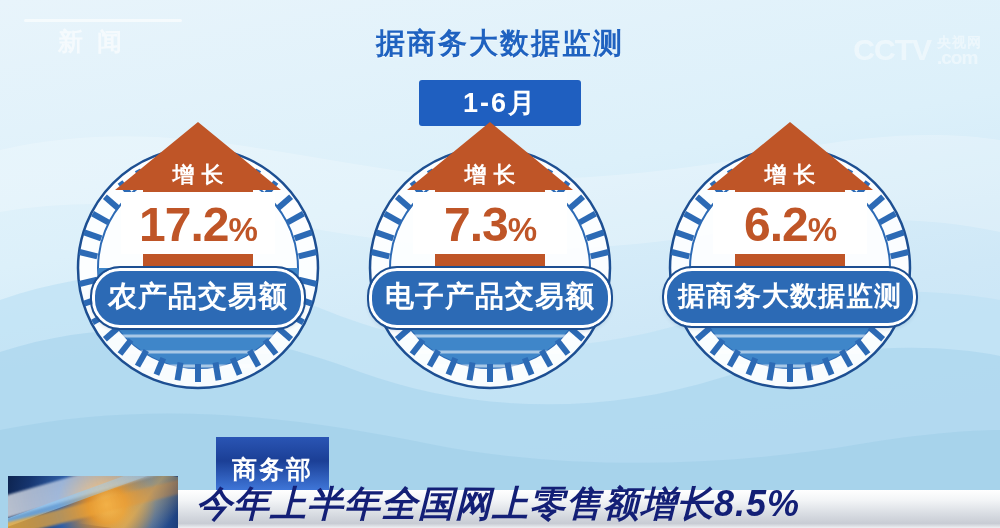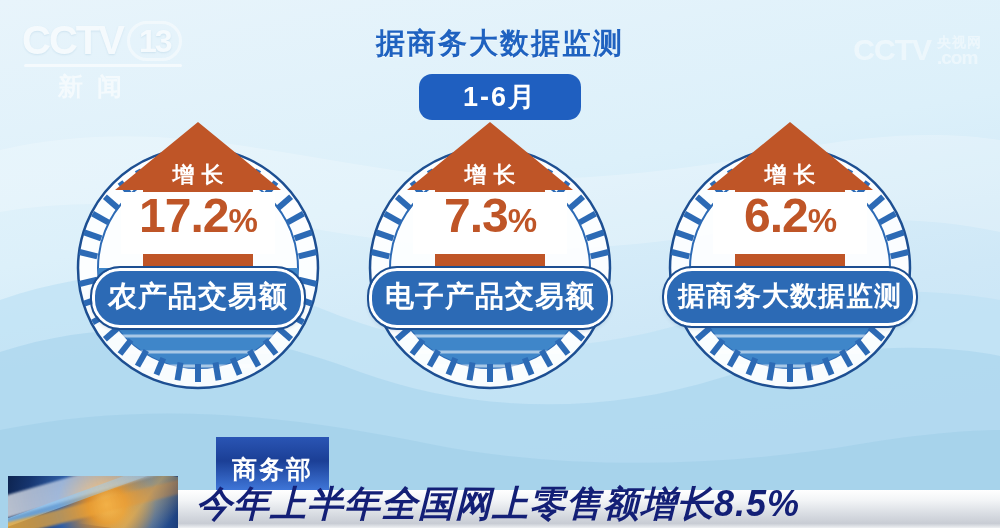--- a/index.html
+++ b/index.html
@@ -31,41 +31,41 @@
     opacity:.45;}
   .watermark .wm-c{font-size:30px;font-weight:bold;color:#ffffff;letter-spacing:-1px;}
   .watermark .wm-s{display:flex;flex-direction:column;line-height:15px;}
   .watermark .wm-cn{font-size:14px;font-weight:bold;color:#ffffff;letter-spacing:1px;}
   .watermark .wm-dot{font-size:19px;font-weight:bold;color:#ffffff;letter-spacing:-1px;}
 
   
   .header{position:absolute;left:0;right:0;top:24px;text-align:center;}
   .header .htitle{font-size:29px;font-weight:bold;color:#1f62c0;letter-spacing:2px;
     text-shadow:0 1px 0 rgba(255,255,255,.6);}
-  .header .hbadge{display:inline-block;margin-top:10px;background:#1f5fc0;color:#fff;
-    font-size:27px;font-weight:bold;border-radius:13px;padding:5px 44px;letter-spacing:2px;}
+  .header .hbadge{display:inline-block;margin-top:16px;background:#1f5fc0;color:#fff;
+    font-size:27px;font-weight:bold;border-radius:3px;padding:5px 44px;letter-spacing:2px;}
 
   
   .units{position:absolute;left:0;top:118px;width:1000px;height:300px;}
   .unit{position:absolute;top:0;width:300px;height:300px;}
   .unit.u0{left:48px;}
   .unit.u1{left:340px;}
   .unit.u2{left:640px;}
 
   .dial{position:absolute;left:50%;top:26px;transform:translateX(-50%);
     width:248px;height:248px;}
   .dial svg{display:block;}
 
   .arrow{position:absolute;left:50%;top:0;transform:translateX(-50%);
     width:170px;height:200px;}
   .arrow svg{position:absolute;inset:0;}
   .arrow .grow{position:absolute;left:0;right:0;top:42px;text-align:center;
     font-size:22px;font-weight:bold;color:#ffffff;letter-spacing:7px;text-indent:7px;}
   .pctbox{position:absolute;left:8px;right:8px;top:74px;height:62px;background:#ffffff;
-    display:flex;align-items:flex-start;justify-content:center;}
+    display:flex;align-items:flex-end;justify-content:center;}
   .pct{font-size:48px;font-weight:bold;color:#bf5527;line-height:48px;letter-spacing:-1px;}
   .pct .sym{font-size:33px;}
 
   .pill{position:absolute;top:150px;left:50%;transform:translateX(-50%);
     background:#2c6ab5;border:3px solid #ffffff;outline:2px solid #1d4f92;
     border-radius:28px;color:#ffffff;font-size:29px;font-weight:bold;
     padding:6px 13px 8px;letter-spacing:1px;white-space:nowrap;
     box-shadow:0 2px 4px rgba(20,60,110,.25);}
   .pill.wide{font-size:27px;padding:7px 11px 9px;}
 
@@ -101,23 +101,20 @@
   <div class="bg-waves">
     <svg viewBox="0 0 1000 528" preserveAspectRatio="none">
       <path d="M0,300 C120,258 230,272 330,312 C440,356 560,360 690,322 C800,290 910,284 1000,300 L1000,528 L0,528 Z" fill="#bfe2f4" opacity=".75"></path>
       <path d="M0,352 C120,312 250,330 360,372 C470,412 600,416 720,378 C830,344 930,342 1000,356 L1000,528 L0,528 Z" fill="#aed7ef" opacity=".8"></path>
       <path d="M0,430 C160,398 300,418 430,444 C560,470 720,468 860,444 C920,434 970,430 1000,430 L1000,528 L0,528 Z" fill="#a3d0ea" opacity=".75"></path>
       <path d="M0,150 C140,118 260,150 380,168 C520,190 660,176 790,150 C880,132 950,132 1000,140 L1000,232 C920,214 820,216 700,236 C560,258 420,250 300,226 C180,202 80,198 0,212 Z" fill="#ffffff" opacity=".22"></path>
     </svg>
   </div>
 
   <div class="logo">
-    <div class="l1">
-      <span>CCTV</span><span class="num">13</span>
-    </div>
     <div class="rule"></div>
     <div class="l2">新闻</div>
   </div>
 
   <div class="watermark">
     <span class="wm-c">CCTV</span>
     <span class="wm-s">
       <span class="wm-cn">央视网</span>
       <span class="wm-dot">.com</span>
     </span>

